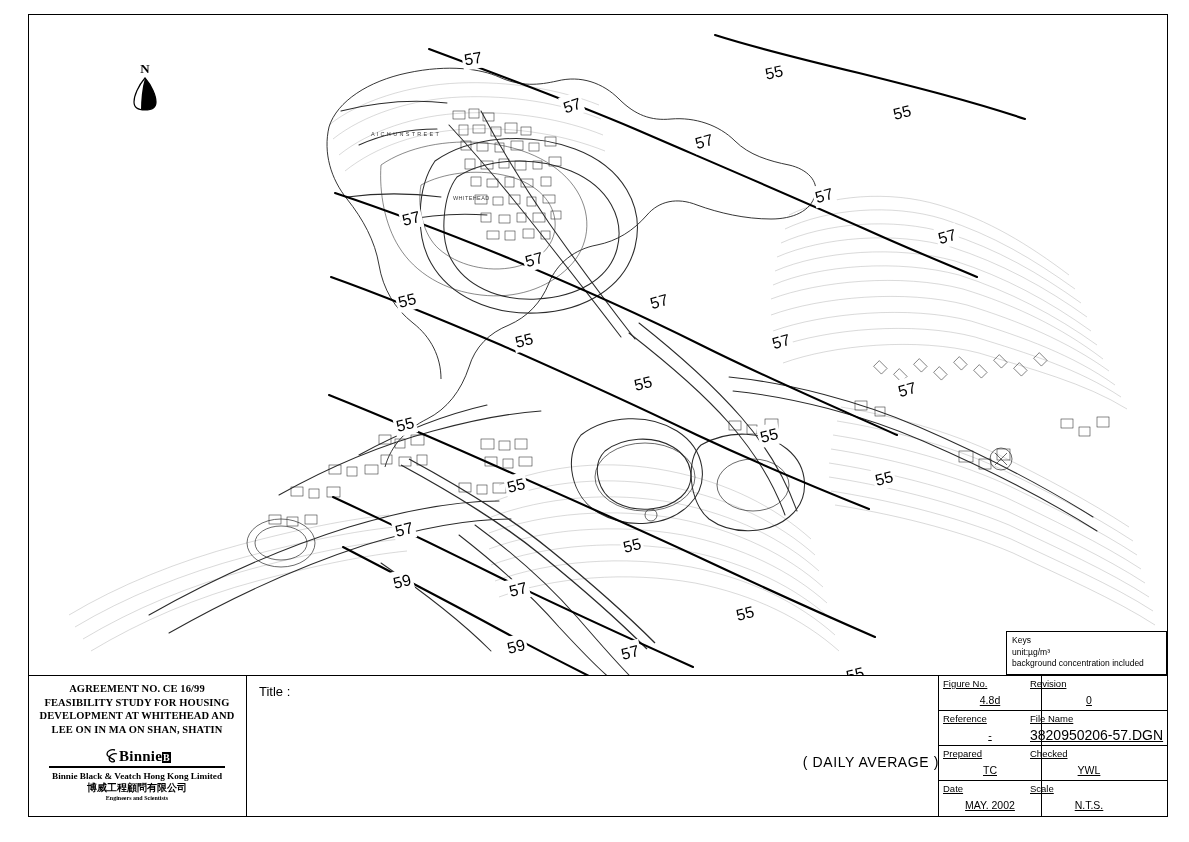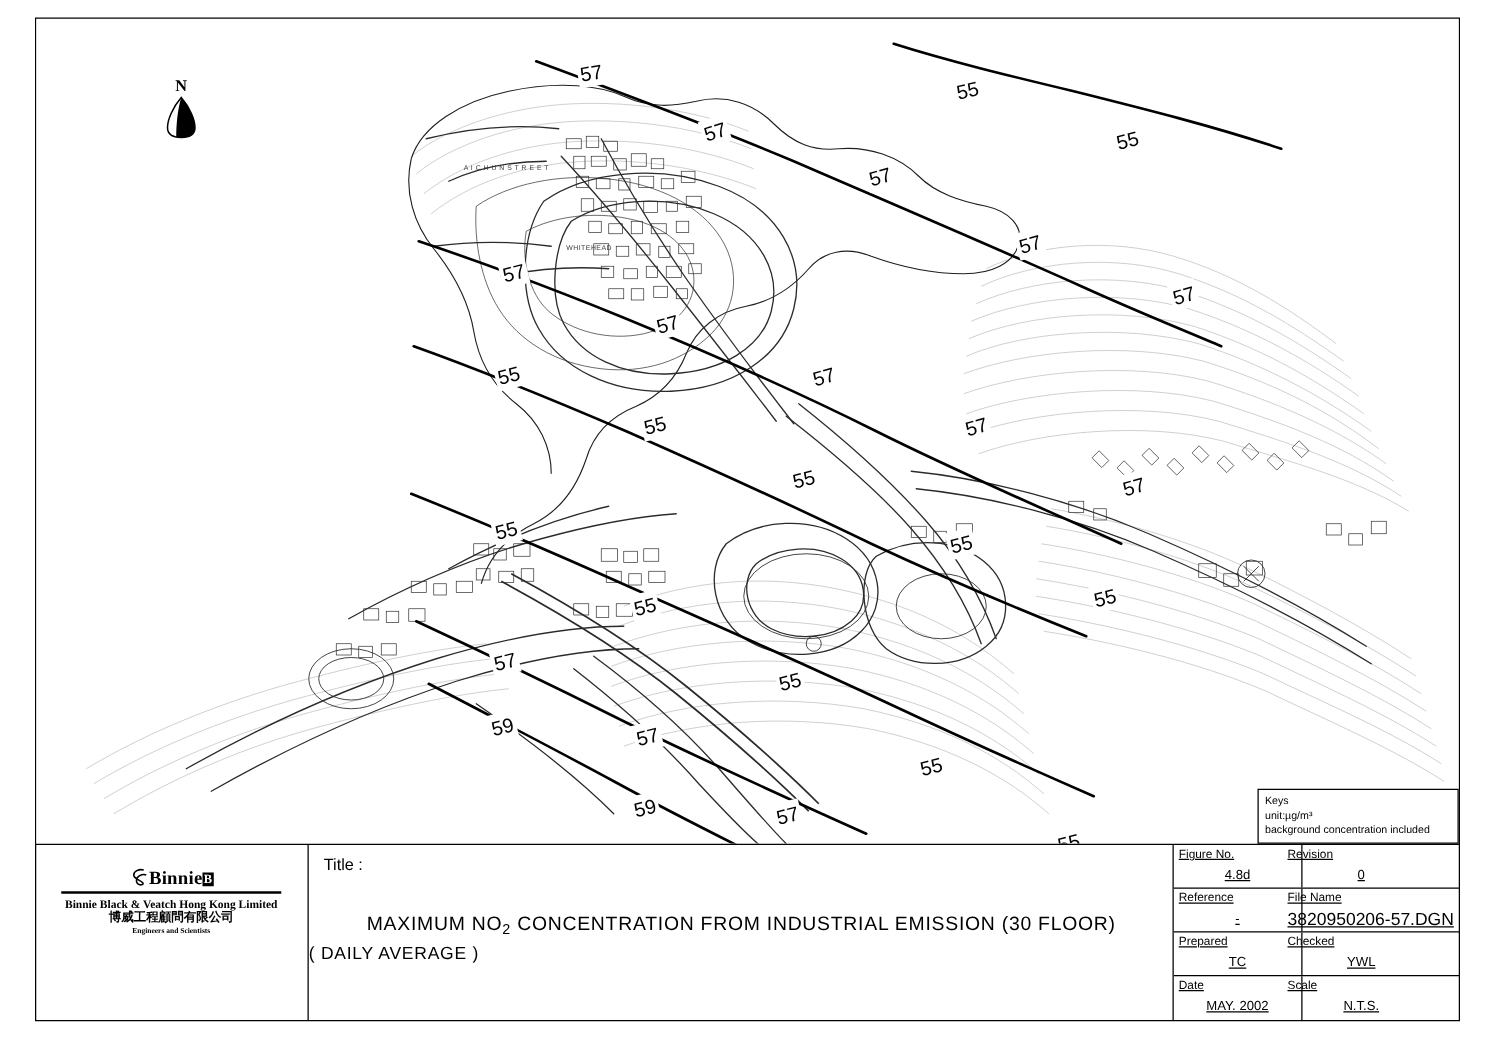--- a/index.html
+++ b/index.html
@@ -181,21 +181,21 @@
     font-size: 15.5px;
     letter-spacing: 0.6px;
     line-height: 24px;
   }
   #title-main .sub2 { font-size: 11.5px; vertical-align: -0.25em; }
   #title-sub {
     position: absolute;
     left: 0;
     top: 78px;
     width: 692px;
-    text-align: left;
+    text-align: right;
     font-size: 14px;
     letter-spacing: 0.6px;
   }
 
   
   #info-cell {
     position: absolute;
     left: 911px;
     top: 0px;
     width: 229px;
@@ -605,38 +605,43 @@
 
   <div id="keys-box">
     <div class="keys-title">Keys</div>
     <div class="keys-line">unit:µg/m³</div>
     <div class="keys-line">background concentration included</div>
   </div>
 
   <div id="titleblock">
 
     <div id="agreement-cell">
+      <div class="agreement-text">
+        <div>AGREEMENT NO. CE 16/99</div>
+        <div>FEASIBILITY STUDY FOR HOUSING</div>
+        <div>DEVELOPMENT AT WHITEHEAD AND</div>
+        <div>LEE ON IN MA ON SHAN, SHATIN</div>
+      </div>
 
       <div id="logo-wrap">
         <div class="logo-row">
           <svg width="16" height="15" viewBox="0 0 16 15" style="vertical-align:-2px">
             <path d="M12 2 C8 1 4 3 4 6 C4 9 9 10 11 12 C12.5 13.5 10 14.5 8 13.5
                      C6 12.5 5.5 10 7 8 C8.5 6 12 5 14 6" fill="none" stroke="#000" stroke-width="1.3"></path>
           </svg><span>Binnie</span><span class="logo-mark">B</span>
         </div>
         <div class="logo-rule"></div>
         <div class="logo-company">Binnie Black &amp;  Veatch Hong Kong Limited</div>
         <div class="logo-chinese">博威工程顧問有限公司</div>
         <div class="logo-sub">Engineers and Scientists</div>
       </div>
     </div>
 
     <div id="title-cell">
       <div id="title-label">Title :</div>
-      <div id="title-main"><span>MAXIMUM  NO</span><span class="sub2">2</span><span>  CONCENTRATION  FROM  INDUSTRIAL  EMISSION  (30 FLOOR)</span></div>
       <div id="title-sub">( DAILY AVERAGE )</div>
     </div>
 
     <div id="info-cell">
       <div class="info-row">
         <div class="info-col left">
           <div class="info-label">Figure No.</div>
           <div class="info-value">4.8d</div>
         </div>
         <div class="info-col right">

